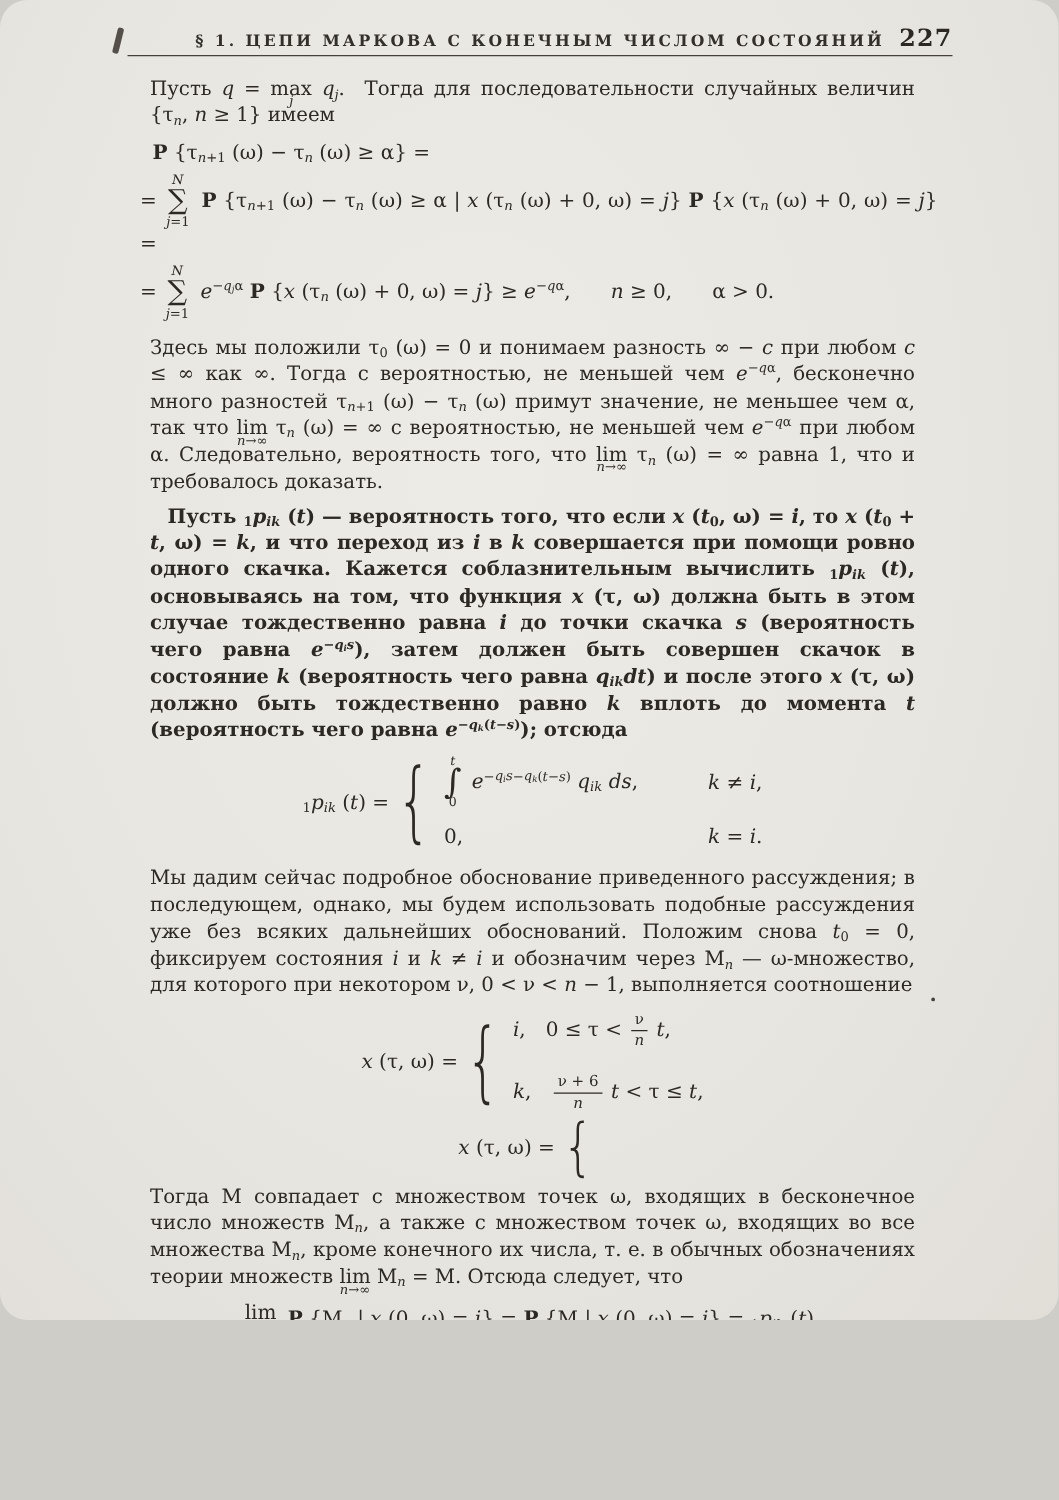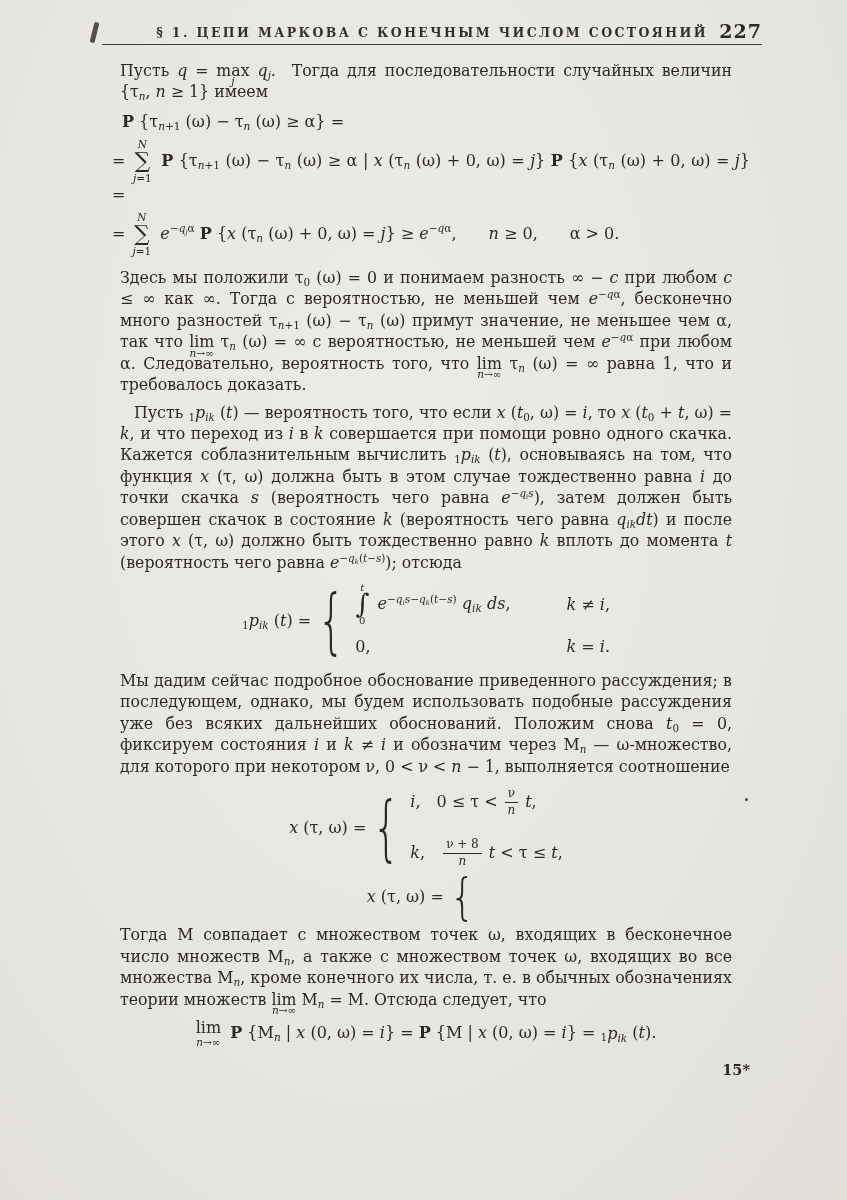--- a/index.html
+++ b/index.html
@@ -3,24 +3,25 @@
 <meta charset="utf-8">
 <style>
   html, body { margin: 0; padding: 0; }
   body {
     width: 847px; height: 1200px;
     background: #cfcdc8;
     font-family: "DejaVu Serif", "Liberation Serif", serif;
   }
   .page {
     position: relative;
-    width: 847px; height: 1200px;
+    width: 847px; height: 1056px;
     background: radial-gradient(ellipse at 45% 35%, #edebe6 0%, #e8e6e1 55%, #e0ded7 100%);
     color: #2c2925;
     overflow: hidden;
+    border-radius: 22px;
   }
 
   
   .artifact-stroke {
     position: absolute; left: 92px; top: 22px;
     width: 5px; height: 21px; background: #39352e;
     transform: rotate(14deg); border-radius: 2px; opacity: .85;
   }
   .artifact-dot {
     position: absolute; left: 745px; top: 798px;
@@ -45,21 +46,21 @@
     border-top: 1.6px solid #45413a;
   }
 
   
   .body {
     position: absolute; top: 60px; left: 102px; width: 648px;
     font-size: 15.8px; line-height: 1.36; text-align: justify;
     color: #2c2925;
   }
   .para { margin: 0 18px 6px; }
-  .pindent { text-indent: 14px; }
+  .pindent { text-indent: 14px; font-weight: bold; }
 
   sub, sup { font-size: 0.66em; line-height: 0; }
   sub { vertical-align: -0.28em; }
   sup { vertical-align: 0.58em; }
 
   
   .us { display: inline-block; position: relative; white-space: nowrap; }
   .us .ub {
     position: absolute; top: calc(100% - 5px); left: 50%;
     transform: translateX(-50%);
@@ -176,21 +177,21 @@
     <p class="para">Мы дадим сейчас подробное обоснование приведенного рассуждения; в последующем, однако, мы будем использовать подобные рассуждения уже без всяких дальнейших обоснований. Положим снова <i>t</i><sub>0</sub> = 0, фиксируем состояния <i>i</i> и <i>k</i> ≠ <i>i</i> и обозначим через M<sub><i>n</i></sub> — ω-множество, для которого при некотором ν, 0 &lt; ν &lt; <i>n</i> − 1, выполняется соотношение</p>
 
     <div class="eq eq-center"><span class="lhs"><i>x</i> (τ, ω) =</span><span class="cases">
           <span class="cbrace">{</span>
           <span class="crows">
             <span class="crow"><i>i</i>, 0 ≤ τ &lt; <span class="frac">
                 <span class="fnum">ν</span>
                 <span class="fden"><i>n</i></span>
               </span> <i>t</i>,</span>
             <span class="crow"><i>k</i>, <span class="frac">
-                <span class="fnum">ν + 8</span>
+                <span class="fnum">ν + 6</span>
                 <span class="fden"><i>n</i></span>
               </span> <i>t</i> &lt; τ ≤ <i>t</i>,</span>
           </span>
         </span></div>
 
 
     <div class="eq eq-center"><span class="lhs"><i>x</i> (τ, ω) =</span><span class="cases">
           <span class="cbrace sm">{</span>
         </span></div>
 

